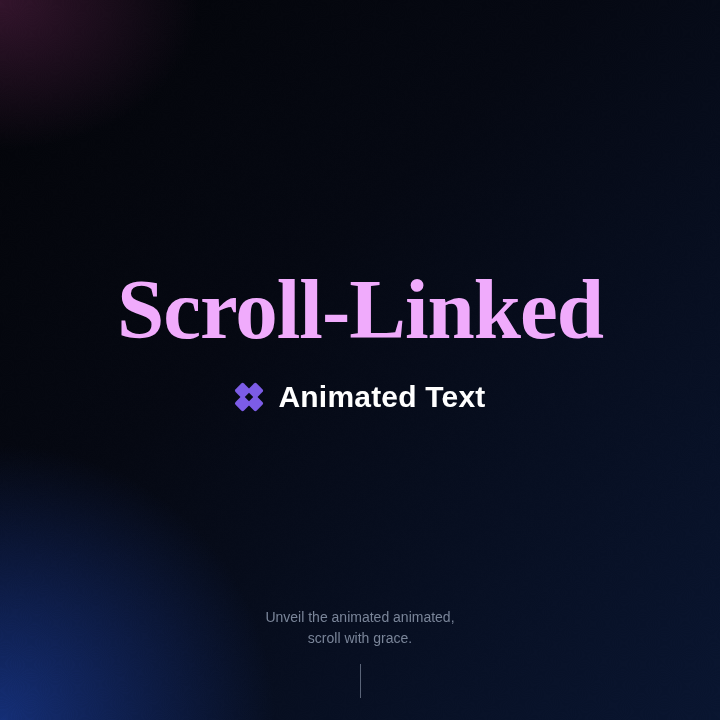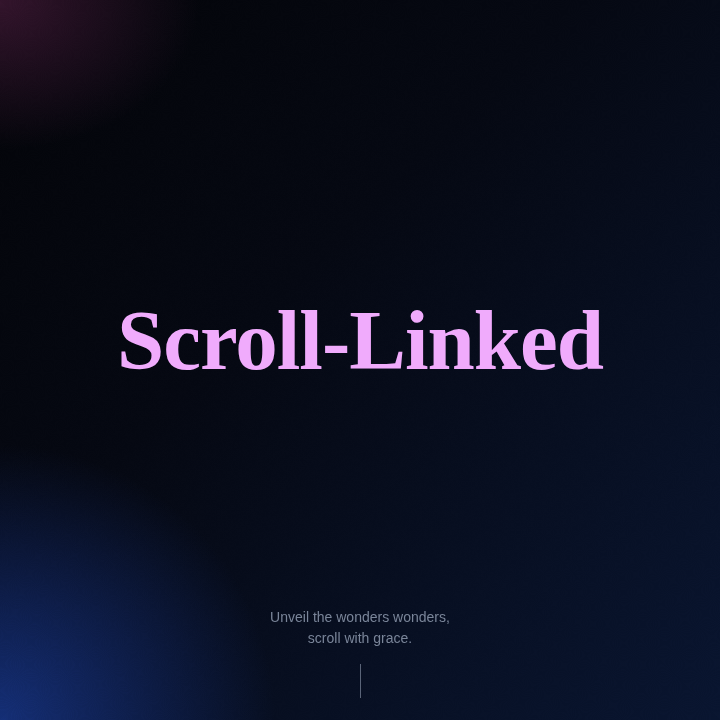--- a/index.html
+++ b/index.html
@@ -96,21 +96,30 @@
       margin-top: 14px;
     }
   </style>
 </head>
 <body>
 
 <div class="noise"></div>
 
 <div class="content">
   <div class="title">Scroll-Linked</div>
+  <div class="subtitle-row">
+    <div class="logo-icon">
+      <div class="sq"></div>
+      <div class="sq"></div>
+      <div class="sq"></div>
+      <div class="sq"></div>
+    </div>
+    <div class="subtitle">Animated Text</div>
+  </div>
 </div>
 
 <div class="footer">
   <div class="hint">
-    <span>Unveil the wonders wonders,</span><br>
+    <span>Unveil the animated animated,</span><br>
     <span>scroll with grace.</span>
   </div>
   <div class="line"></div>
 </div>
 
 </body></html>

